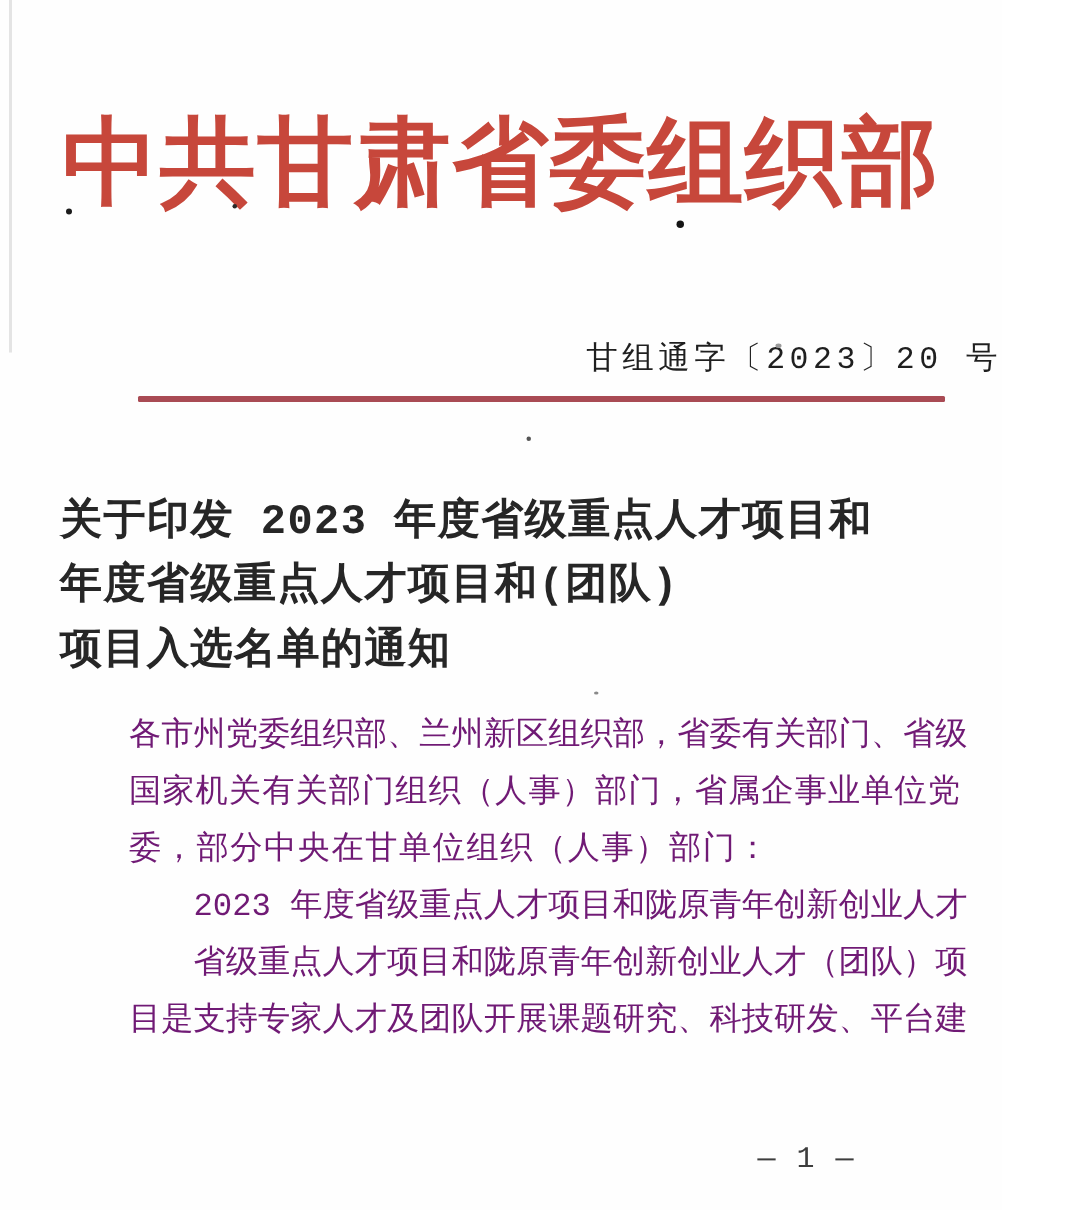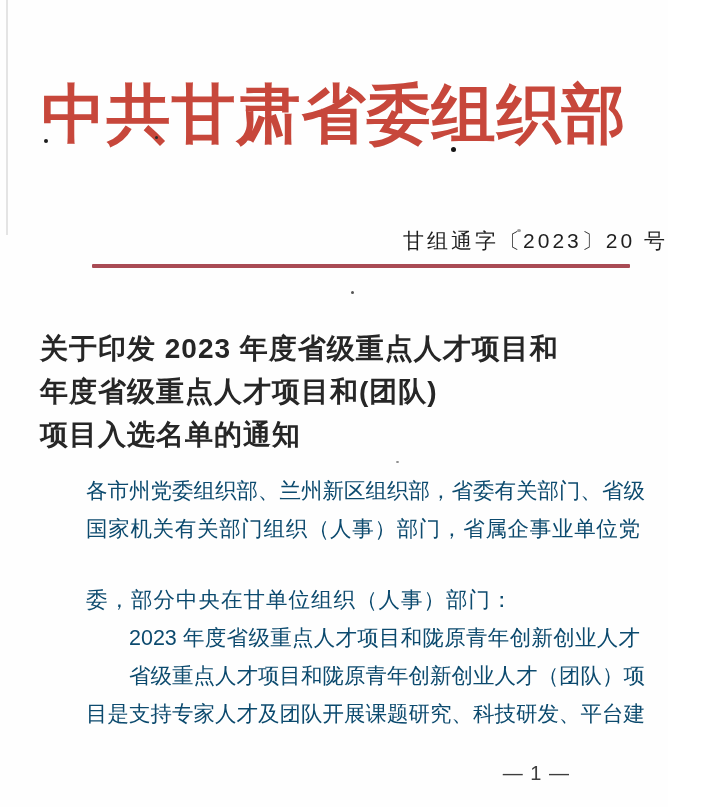--- a/index.html
+++ b/index.html
@@ -2,21 +2,21 @@
 <html><head>
 <meta charset="utf-8">
 <style>
   html, body { margin: 0; padding: 0; background: #ffffff; }
   .page {
     position: relative;
     width: 668px;
     height: 807px;
     background: #fefefe;
     overflow: hidden;
-    font-family: Liberation Sans, sans-serif;
+    font-family: Liberation Mono, monospace;
     color: #333333;
   }
 
   
   .issuer {
     position: absolute;
     top: 64px; left: 0; right: 0;
     text-align: center;
     font-size: 64px;
     line-height: 100px;
@@ -57,34 +57,33 @@
     color: #262626;
     letter-spacing: 1px;
   }
 
   
   .body-text {
     position: absolute;
     top: 472px; left: 86px;
     width: 554px;
     font-size: 21.5px;
-    color: #0c4a6e;
+    color: #701a75;
   }
   .bline {
     height: 38px;
     line-height: 38px;
     text-align: justify;
     text-align-last: justify;
     text-justify: inter-character;
     white-space: nowrap;
   }
   .bline.end {
     text-align-last: left;
     letter-spacing: 1px;
-    margin-top: 33px;
   }
   .bline.indent { text-indent: 2em; }
 
   
   .page-number {
     position: absolute;
     top: 762px; right: 98px;
     font-size: 20px;
     letter-spacing: 1px;
     color: #3d3d3d;

